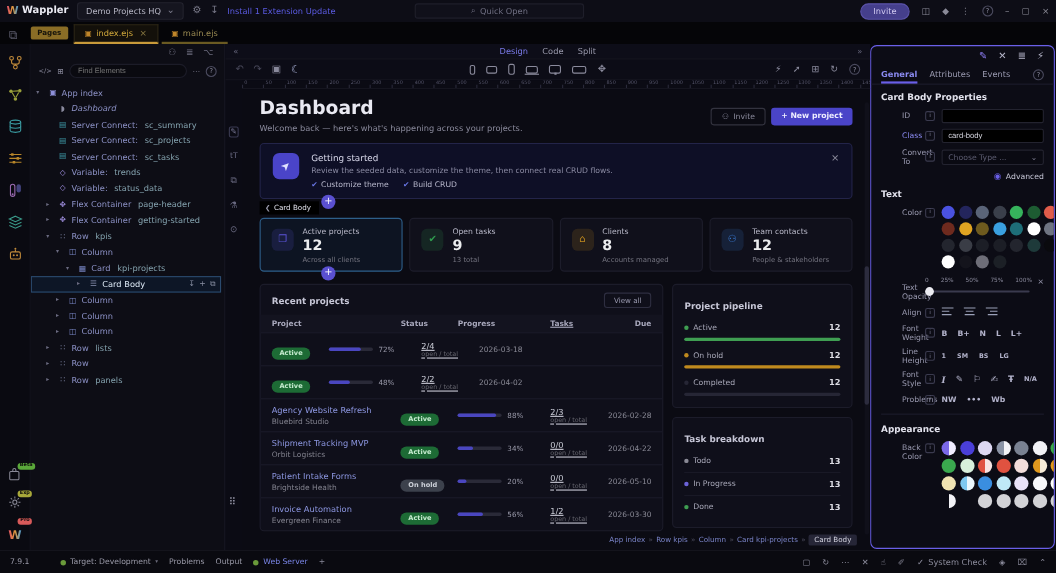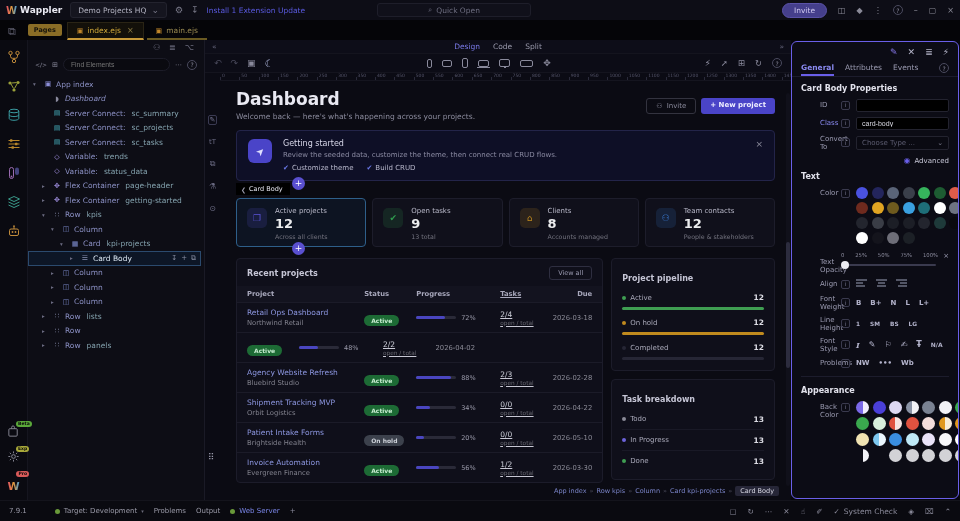--- a/index.html
+++ b/index.html
@@ -644,24 +644,20 @@
               </div>
               <div class="thead" id="thead">
                   <span class="c-project">Project</span>
                   <span class="c-status">Status</span>
                   <span class="c-progress">Progress</span>
                   <span class="c-tasks">Tasks</span>
                   <span class="c-due">Due</span>
                 </div>
               <div id="tbody">
                   <div class="trow">
-                    <div class="c-project">
-                      <div class="pname">Retail Ops Dashboard</div>
-                      <div class="pclient">Northwind Retail</div>
-                    </div>
                     <div class="c-status"><span class="badge active">Active</span></div>
                     <div class="c-progress prog">
                       <div class="prog-track">
                         <div class="prog-fill" style="width: 28.8px;"></div>
                       </div>
                       <span class="prog-pct">72%</span>
                     </div>
                     <div class="c-tasks">
                       <div class="tval">2/4</div>
                       <div class="tsub">open / total</div>

